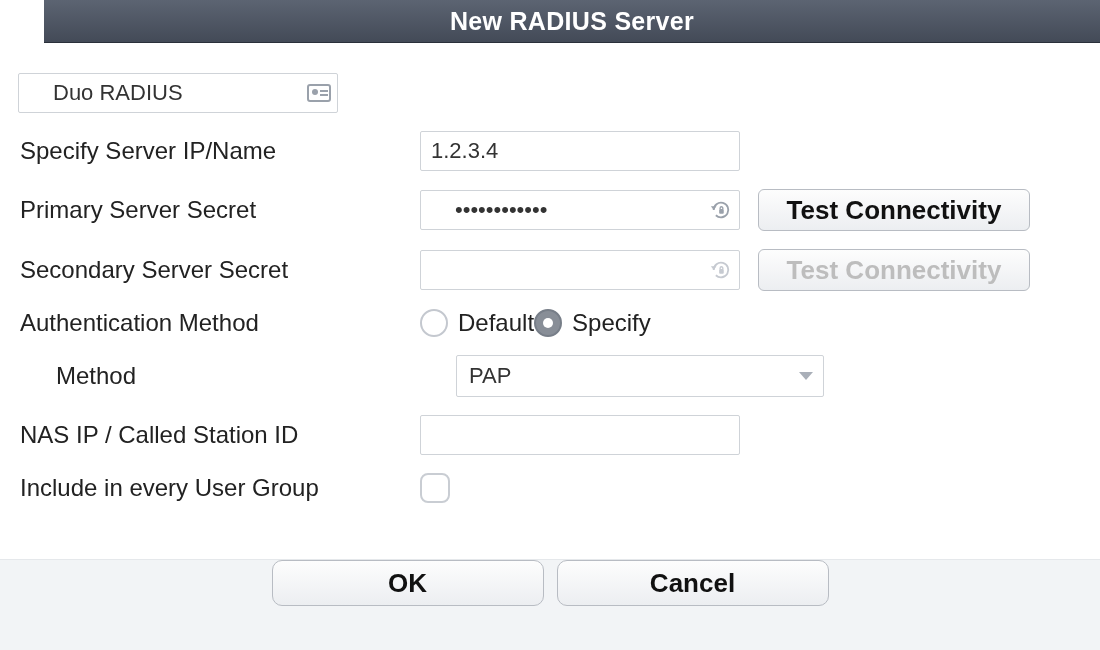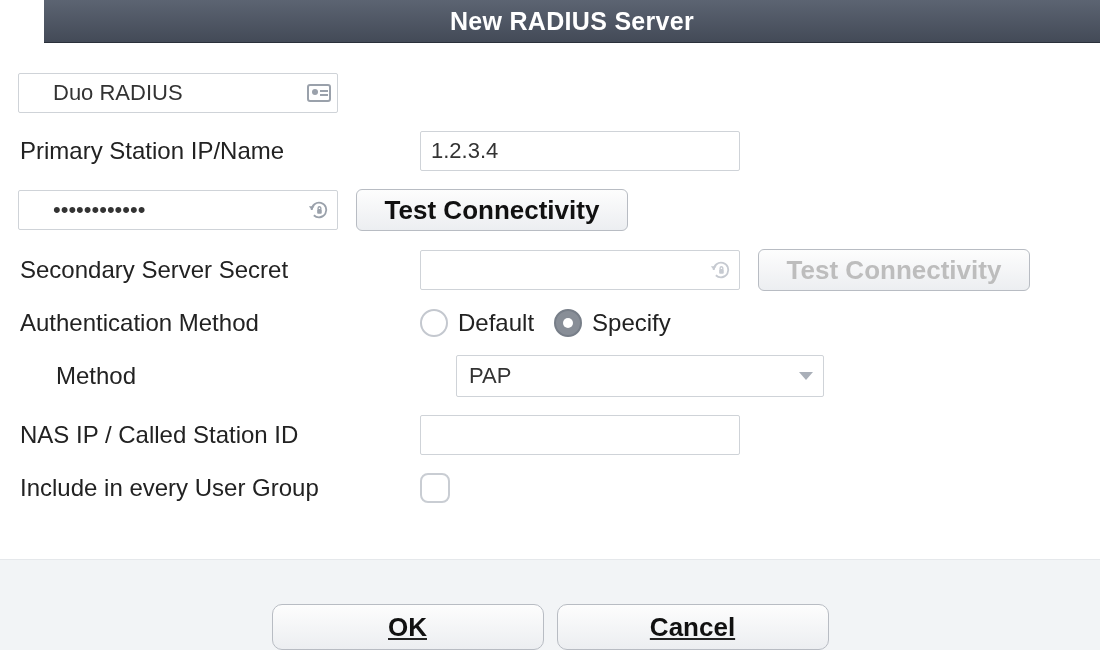--- a/index.html
+++ b/index.html
@@ -102,21 +102,20 @@
     font-weight: 700;
   }
   .btn.disabled {
     color: #bdbdbd;
     cursor: default;
   }
   
   .radio-wrap {
     display: flex;
     align-items: center;
-    gap: 20px;
     text-align: center;
   }
   .radio {
     display: flex;
     align-items: center;
     cursor: pointer;
   }
   .radio .circle {
     width: 24px;
     height: 24px;
@@ -179,24 +178,23 @@
   
   .footer-bar {
     position: absolute;
     left: 0;
     right: 0;
     bottom: 0;
     height: 90px;
     background: #f2f4f6;
     border-top: 1px solid #e5e8eb;
     display: flex;
-    align-items: flex-end;
+    align-items: flex-start;
     justify-content: center;
     gap: 13px;
-    text-decoration: underline;
   }
   .footer-bar .btn {
     border-radius: 10px;
   }
 </style>
 </head>
 <body>
 
 <div class="titlebar">
   <span>New RADIUS Server</span>
@@ -214,27 +212,28 @@
             <circle cx="8" cy="8" r="3" fill="#9aa1ab"></circle>
             <rect x="13" y="6" width="8" height="2" fill="#9aa1ab"></rect>
             <rect x="13" y="10" width="8" height="2" fill="#9aa1ab"></rect>
           </svg>
         </span>
       </div>
     </div>
   </div>
 
   <div class="row">
-    <div class="label">Primary Station IP/Name</div>
+    <div class="label">Specify Server IP/Name</div>
     <div class="field">
       <input class="text-input" type="text" value="1.2.3.4" style="">
     </div>
   </div>
 
   <div class="row">
+    <div class="label">Primary Server Secret</div>
     <div class="field">
       <div class="input-wrap">
         <input class="text-input" type="text" value="••••••••••••" style="">
         <span class="input-icon">
           <svg viewBox="0 0 24 24" width="22" height="22">
             <path d="M4 12a8 8 0 1 1 2.4 5.7" fill="none" stroke="#9aa1ab" stroke-width="2"></path>
             <polygon points="4,12 1,8 7,8" fill="#9aa1ab"></polygon>
             <rect x="10" y="11" width="5" height="5" rx="1" fill="#9aa1ab"></rect>
             <path d="M11 11v-1a1.5 1.5 0 0 1 3 0v1" fill="none" stroke="#9aa1ab" stroke-width="1.5"></path>
           </svg>

